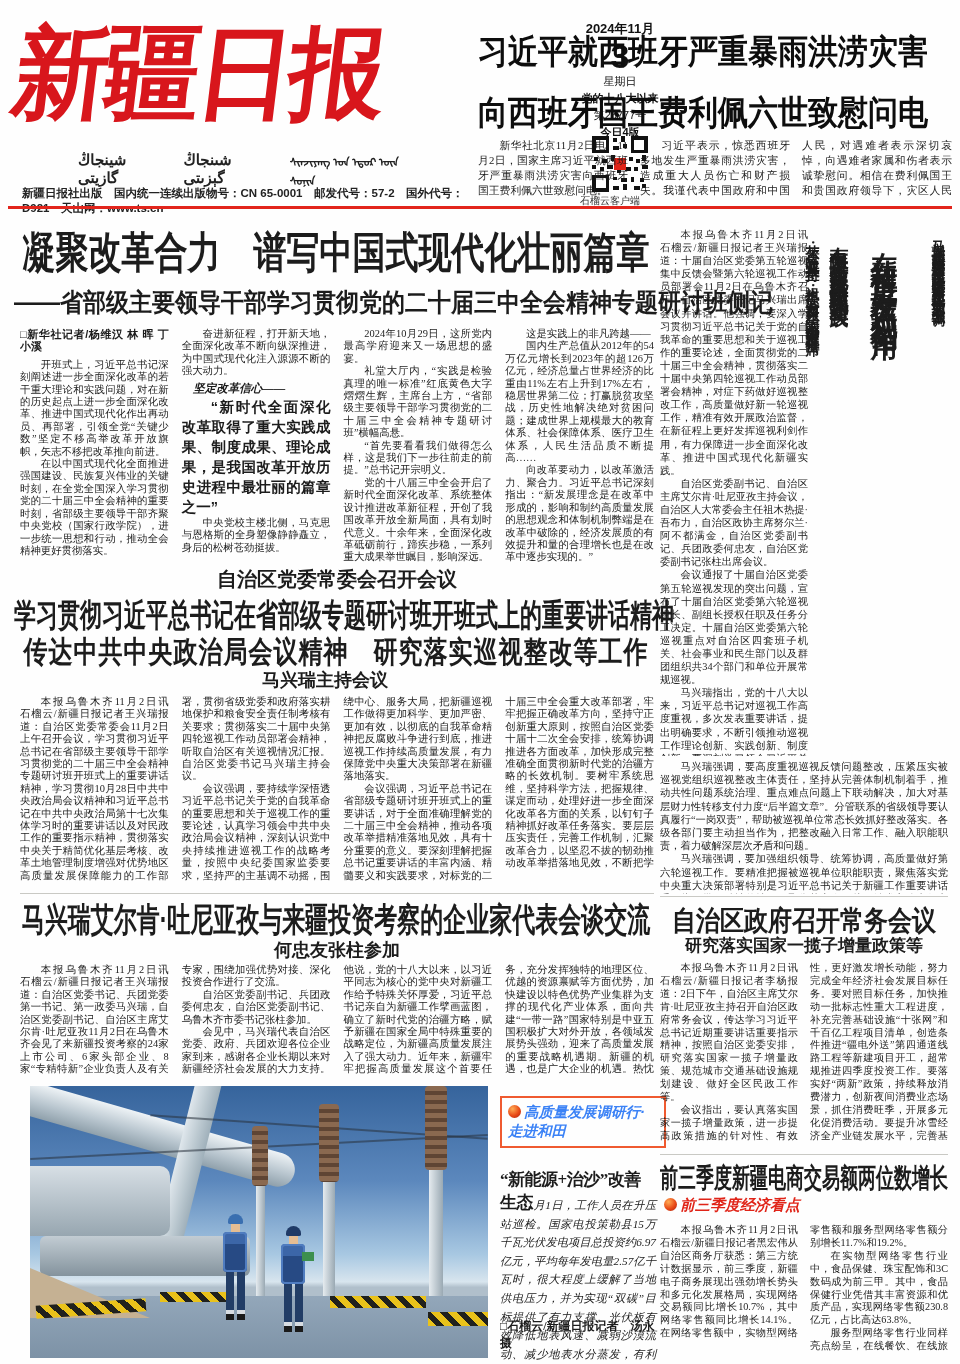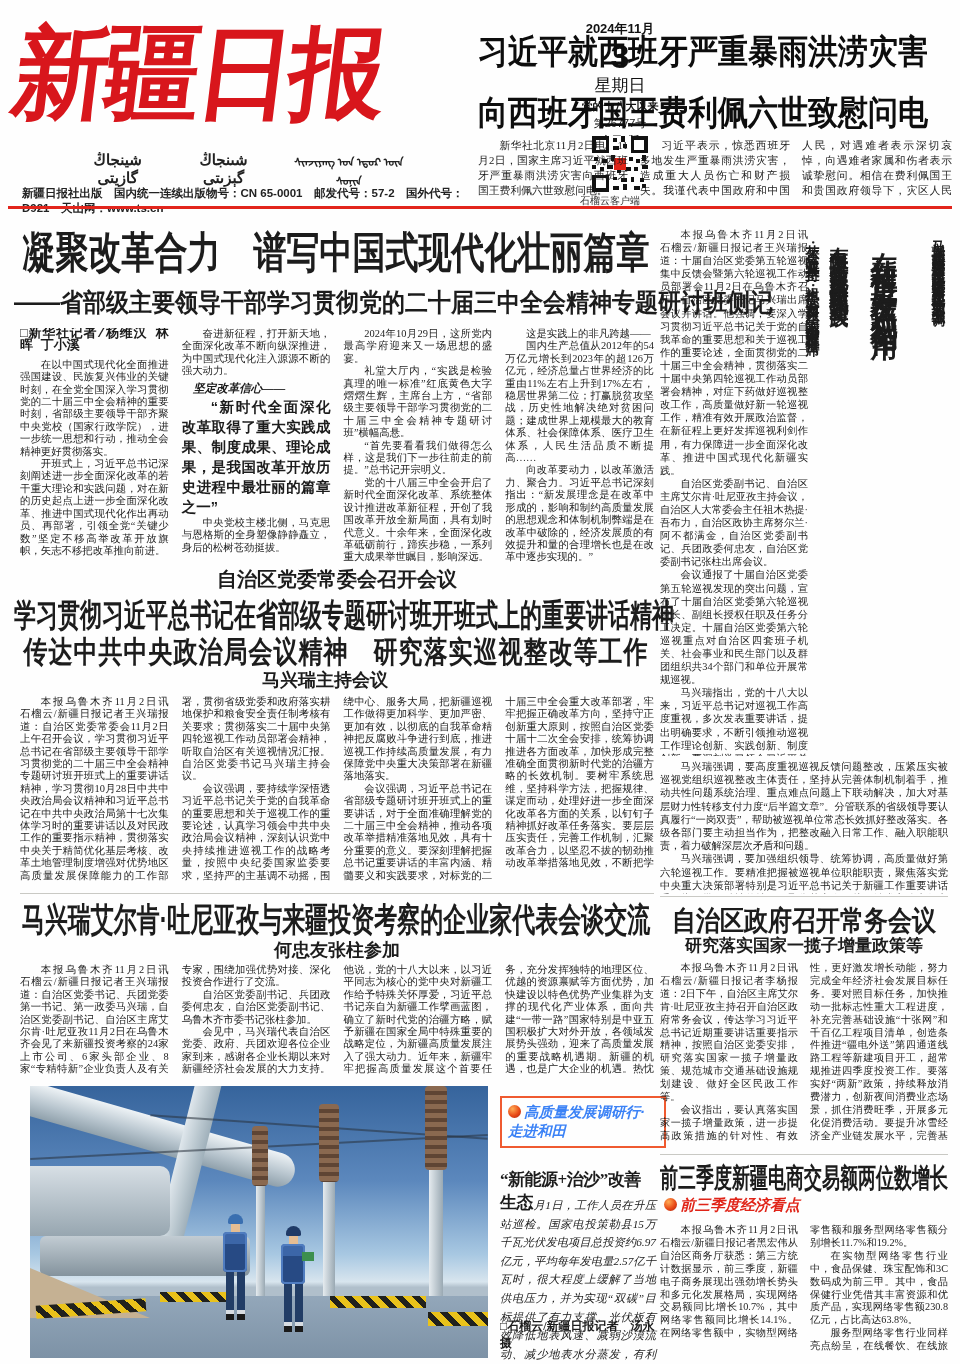--- a/index.html
+++ b/index.html
@@ -7,42 +7,42 @@
         font-family:"Liberation Serif",serif;color:#1c1c1c;margin:0 auto;}
   .abs{position:absolute;}
   .sans{font-family:"Liberation Sans",sans-serif;}
   .center{text-align:center;}
   
   .masthead-title{left:22px;top:6px;width:400px;height:138px;
     font-size:96px;line-height:130px;font-weight:900;color:#d8161c;
     font-family:"Liberation Serif",serif;letter-spacing:-4px;
     transform:skewX(-7deg) scaleY(1.05);transform-origin:left top;white-space:nowrap;}
   .minority{left:78px;top:150px;width:330px;display:flex;gap:26px;align-items:center;
-    font-size:15px;color:#222;font-weight:bold;text-align:center;}
+    font-size:15px;color:#222;font-weight:bold;}
   .dateblock{left:578px;top:20px;width:84px;text-align:center;color:#111;}
   .dateblock .d1{font-size:13px;font-weight:bold;}
   .dateblock .d2{font-size:34px;font-weight:900;line-height:36px;}
-  .dateblock .d3{font-size:17px;}
+  .dateblock .d3{font-size:11px;}
   .dateblock .d4{font-size:11px;font-weight:bold;margin-top:2px;}
   .dateblock .d5{font-size:11px;margin-top:2px;}
   .qr{left:592px;top:136px;width:56px;height:56px;background:#fff;}
   .qr-caption{left:580px;top:194px;width:80px;font-size:10px;color:#333;}
   .pub-info{left:22px;top:186px;width:450px;font-size:11.5px;font-weight:bold;color:#222;}
   .red-rule{left:8px;top:206px;width:944px;height:3px;background:#e2251c;}
   
   .top-headline{left:478px;top:22px;width:474px;font-size:30px;line-height:54px;
     font-weight:900;letter-spacing:0px;color:#0d0d0d;text-align:justify;
     transform:scaleY(1.12);transform-origin:center top;white-space:nowrap;}
   .top-body{left:478px;top:138px;width:474px;height:62px;column-count:3;column-gap:12px;
     font-size:10.8px;line-height:15px;overflow:hidden;}
   
   .body-cols p{margin:0;text-indent:2em;}
   .body-cols{text-align:justify;}
-  .byline{font-family:Liberation Mono, monospace;font-weight:bold;text-indent:0 !important;
-    font-size:13px;margin:0 0 6px 0 !important;}
+  .byline{font-family:Liberation Sans, sans-serif;font-weight:bold;text-indent:0 !important;
+    font-size:11px;margin:0 0 6px 0 !important;}
   
   .main-headline{left:14px;top:224px;width:644px;font-size:33px;font-weight:900;
     letter-spacing:0px;white-space:nowrap;transform:scaleY(1.3);transform-origin:center top;}
   .main-sub{left:14px;top:286px;width:644px;font-size:23px;font-weight:800;
     transform:scaleY(1.1);transform-origin:center top;white-space:nowrap;}
   .main-body{left:20px;top:328px;width:634px;height:238px;column-count:4;column-gap:13px;
     font-size:10.4px;line-height:12.4px;overflow:hidden;}
   .section-head{font-family:"Liberation Serif",serif;font-style:italic;font-weight:bold;
     font-size:11.5px;margin:4px 0 3px 0;text-indent:1em;}
   .big-quote{font-family:"Liberation Sans",sans-serif;font-weight:bold;font-size:14.5px;
@@ -201,22 +201,22 @@
   <div class="abs top-body body-cols">
       <p>新华社北京11月2日电　11月2日，国家主席习近平就西班牙严重暴雨洪涝灾害向西班牙国王费利佩六世致慰问电。</p>
       <p>习近平表示，惊悉西班牙多地发生严重暴雨洪涝灾害，造成重大人员伤亡和财产损失。我谨代表中国政府和中国人民，对遇难者表示深切哀悼，向遇难者家属和伤者表示诚挚慰问。相信在费利佩国王和贵国政府领导下，灾区人民一定能够早日战胜灾害、重建家园。</p>
     </div>
 
   <div class="abs main-headline sans center">凝聚改革合力　谱写中国式现代化壮丽篇章</div>
   <div class="abs main-sub sans center">——省部级主要领导干部学习贯彻党的二十届三中全会精神专题研讨班侧记</div>
   <div class="abs main-body body-cols">
     <p class="byline">□新华社记者/杨维汉 林 晖 丁小溪</p>
     <div>
+        <p>开班式上，习近平总书记深刻阐述进一步全面深化改革的若干重大理论和实践问题，对在新的历史起点上进一步全面深化改革、推进中国式现代化作出再动员、再部署，引领全党“关键少数”坚定不移高举改革开放旗帜，矢志不移把改革推向前进。</p>
         <p>在以中国式现代化全面推进强国建设、民族复兴伟业的关键时刻，在全党全国深入学习贯彻党的二十届三中全会精神的重要时刻，省部级主要领导干部齐聚中央党校（国家行政学院），进一步统一思想和行动，推动全会精神更好贯彻落实。</p>
-        <p>开班式上，习近平总书记深刻阐述进一步全面深化改革的若干重大理论和实践问题，对在新的历史起点上进一步全面深化改革、推进中国式现代化作出再动员、再部署，引领全党“关键少数”坚定不移高举改革开放旗帜，矢志不移把改革推向前进。</p>
         <p>奋进新征程，打开新天地，全面深化改革不断向纵深推进，为中国式现代化注入源源不断的强大动力。</p>
       </div>
     <div class="section-head">坚定改革信心——</div>
     <p class="big-quote">“新时代全面深化改革取得了重大实践成果、制度成果、理论成果，是我国改革开放历史进程中最壮丽的篇章之一”</p>
     <div>
         <p>中央党校主楼北侧，马克思与恩格斯的全身塑像静静矗立，身后的松树苍劲挺拔。</p>
         <p>2024年10月29日，这所党内最高学府迎来又一场思想的盛宴。</p>
         <p>礼堂大厅内，“实践是检验真理的唯一标准”红底黄色大字熠熠生辉，主席台上方，“省部级主要领导干部学习贯彻党的二十届三中全会精神专题研讨班”横幅高悬。</p>
         <p>“首先要看看我们做得怎么样，这是我们下一步往前走的前提。”总书记开宗明义。</p>
         <p>党的十八届三中全会开启了新时代全面深化改革、系统整体设计推进改革新征程，开创了我国改革开放全新局面，具有划时代意义。十余年来，全面深化改革砥砺前行，蹄疾步稳，一系列重大成果举世瞩目，影响深远。</p>

